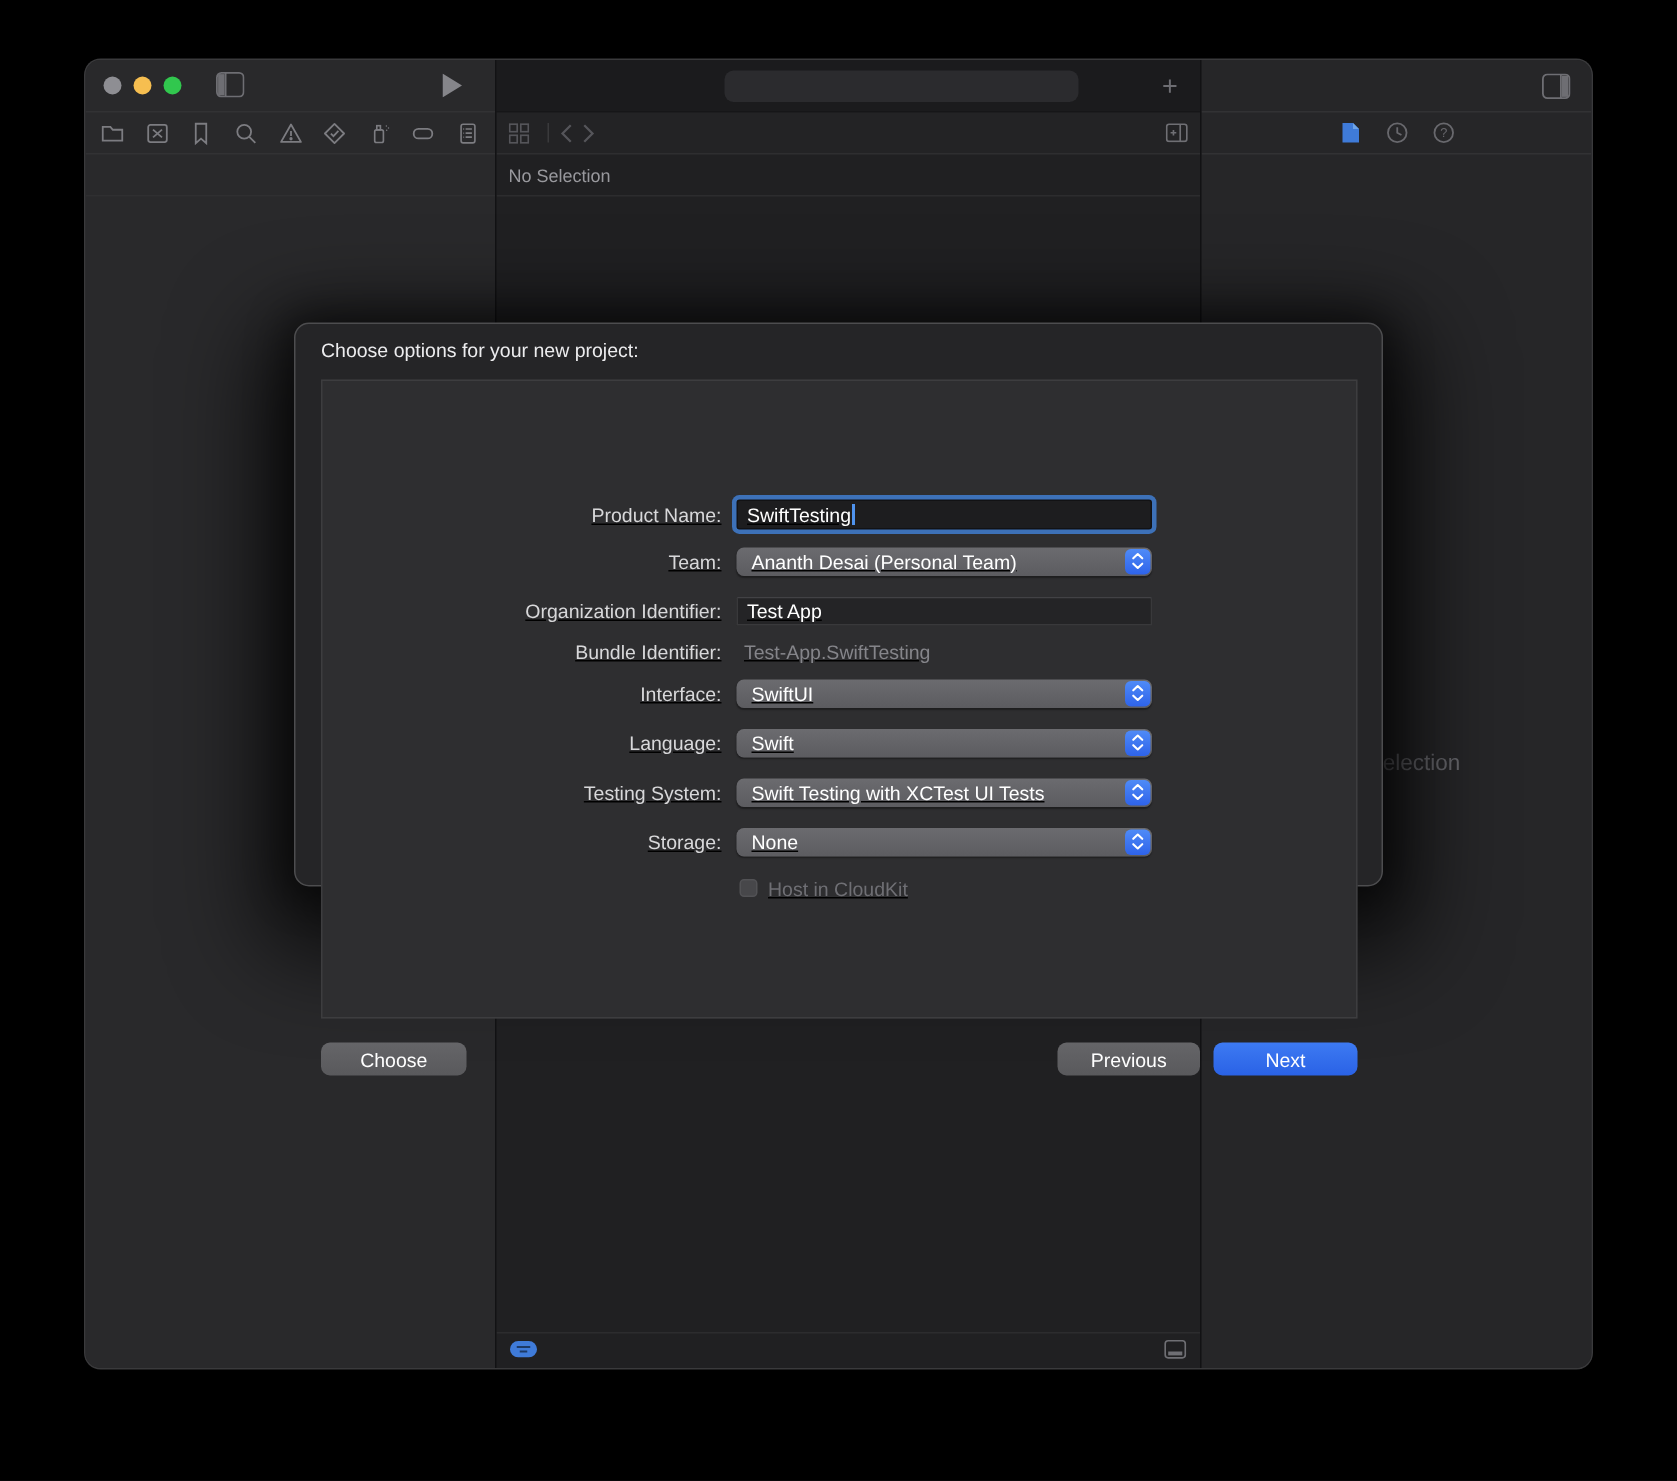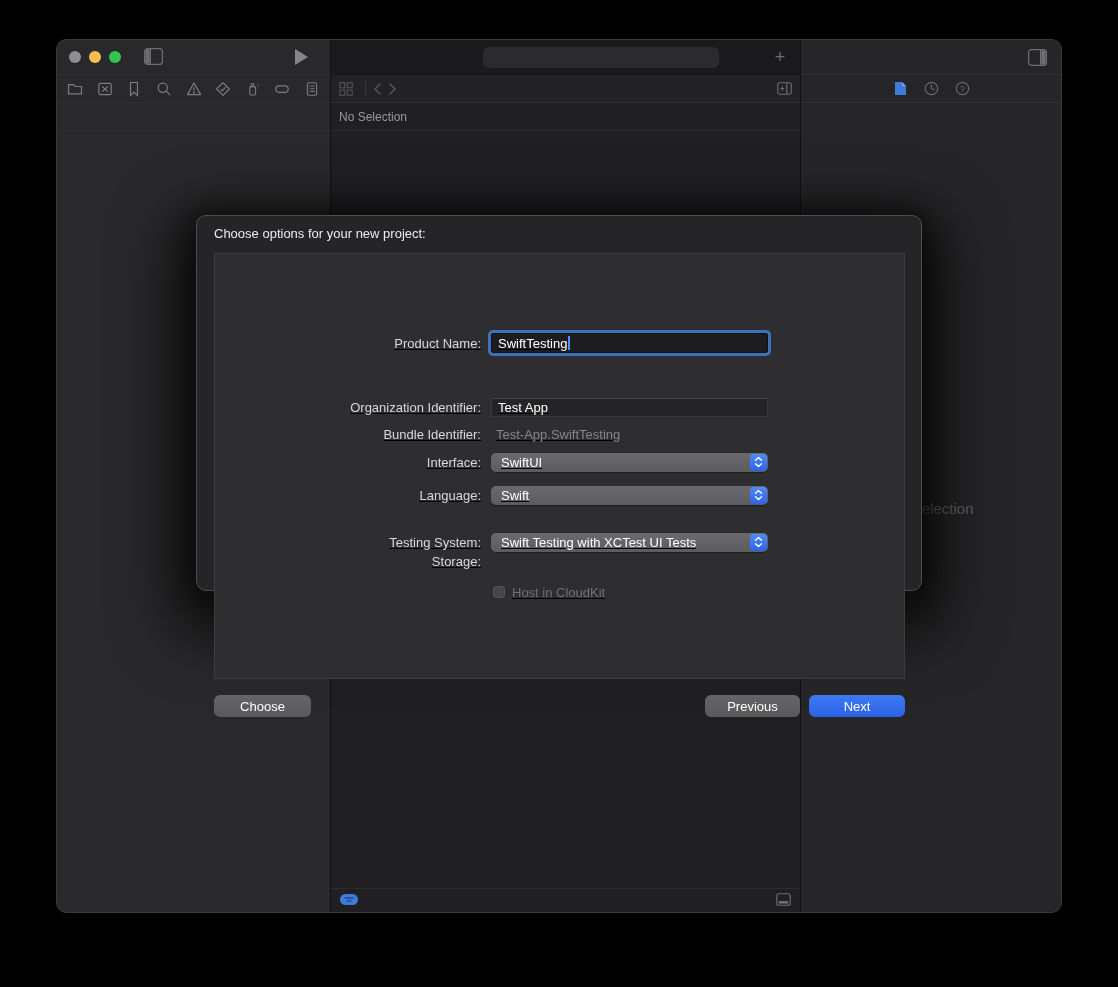--- a/index.html
+++ b/index.html
@@ -262,20 +262,32 @@
   <div class="dialog-panel">
 
     <div class="row" style="top:77px">
       <span class="flabel">Product Name:</span>
       <div class="textfield focused">
         <span>SwiftTesting</span>
         <span class="caret"></span>
       </div>
     </div>
 
+    <div class="row" style="top:108px">
+      <span class="flabel">Team:</span>
+      <div class="popup">
+        <span class="popup-value">Ananth Desai (Personal Team)</span>
+        <span class="popup-cap">
+          <svg width="9" height="12" viewBox="0 0 9 12" fill="none" stroke="#fff" stroke-width="1.4" stroke-linecap="round" stroke-linejoin="round">
+            <polyline points="1.5,4.2 4.5,1.4 7.5,4.2"></polyline>
+              <polyline points="1.5,7.8 4.5,10.6 7.5,7.8"></polyline>
+            </svg>
+          </span>
+      </div>
+    </div>
 
     <div class="row" style="top:141px">
       <span class="flabel">Organization Identifier:</span>
       <div class="textfield plain">
         <span>Test App</span>
       </div>
     </div>
 
     <div class="row" style="top:168px">
       <span class="flabel">Bundle Identifier:</span>
@@ -301,35 +313,44 @@
         <span class="popup-value">Swift</span>
         <span class="popup-cap">
           <svg width="9" height="12" viewBox="0 0 9 12" fill="none" stroke="#fff" stroke-width="1.4" stroke-linecap="round" stroke-linejoin="round">
             <polyline points="1.5,4.2 4.5,1.4 7.5,4.2"></polyline>
               <polyline points="1.5,7.8 4.5,10.6 7.5,7.8"></polyline>
             </svg>
           </span>
       </div>
     </div>
 
-    <div class="row" style="top:276px">
+    <div class="row" style="top:262px">
       <span class="flabel">Testing System:</span>
       <div class="popup">
         <span class="popup-value">Swift Testing with XCTest UI Tests</span>
         <span class="popup-cap">
           <svg width="9" height="12" viewBox="0 0 9 12" fill="none" stroke="#fff" stroke-width="1.4" stroke-linecap="round" stroke-linejoin="round">
             <polyline points="1.5,4.2 4.5,1.4 7.5,4.2"></polyline>
               <polyline points="1.5,7.8 4.5,10.6 7.5,7.8"></polyline>
             </svg>
           </span>
       </div>
     </div>
 
     <div class="row" style="top:295px">
       <span class="flabel">Storage:</span>
+      <div class="popup">
+        <span class="popup-value">None</span>
+        <span class="popup-cap">
+          <svg width="9" height="12" viewBox="0 0 9 12" fill="none" stroke="#fff" stroke-width="1.4" stroke-linecap="round" stroke-linejoin="round">
+            <polyline points="1.5,4.2 4.5,1.4 7.5,4.2"></polyline>
+              <polyline points="1.5,7.8 4.5,10.6 7.5,7.8"></polyline>
+            </svg>
+          </span>
+      </div>
     </div>
 
     <div class="row" style="top:326px">
       <span class="flabel"></span>
       <span class="checkbox"></span>
       <span class="cb-label">Host in CloudKit</span>
     </div>
   </div>
 
   <button class="btn gray btn-cancel">Choose</button>

